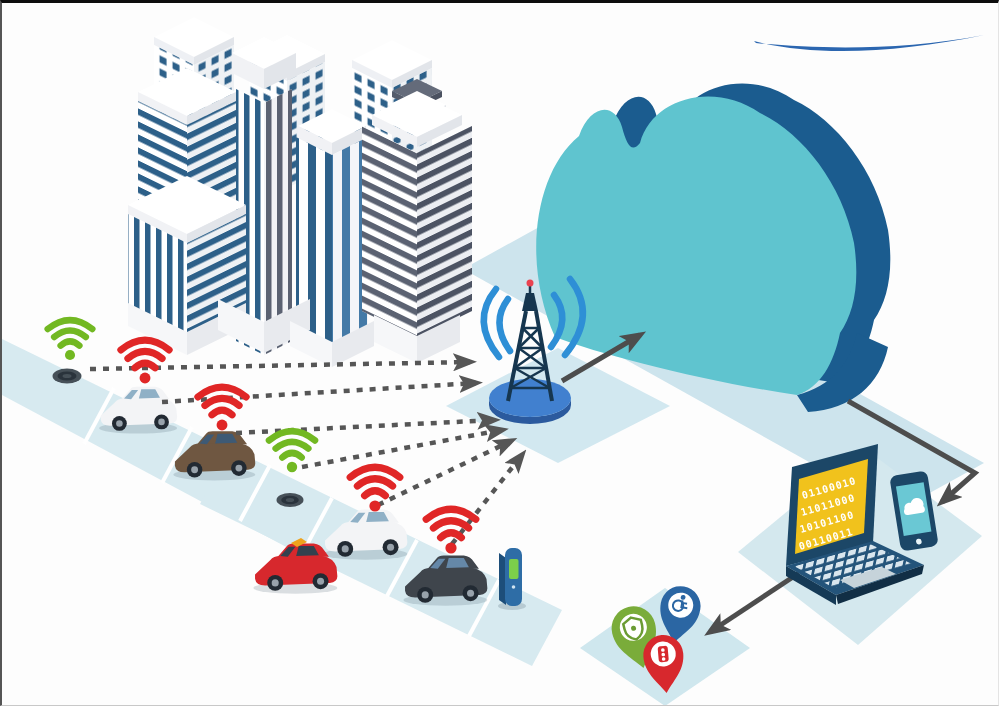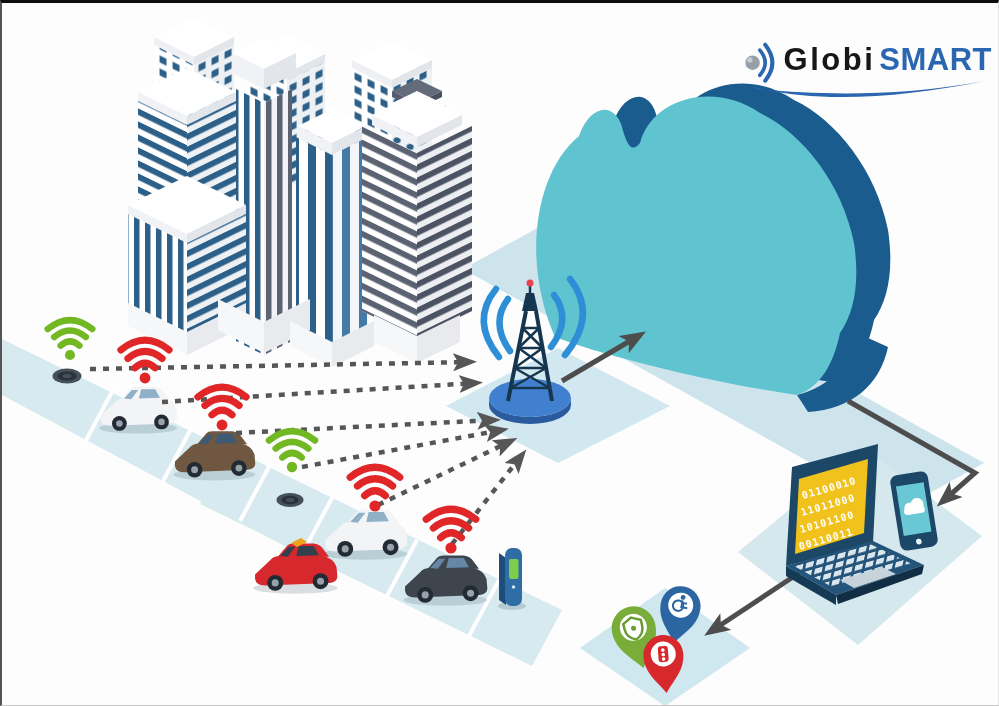--- a/index.html
+++ b/index.html
@@ -362,28 +362,18 @@
         <rect x="657" y="643" width="10" height="16" rx="3" fill="#d7282d"></rect>
         <circle cx="662" cy="647" r="1.8" fill="#ffffff"></circle>
         <circle cx="662" cy="651.5" r="1.8" fill="#ffffff"></circle>
         <circle cx="662" cy="656" r="1.8" fill="#ffffff"></circle>
       </g>
     </g>
   </g>
 </svg>
 
 <div class="logo">
-  <div class="logo-row">
-    <svg width="44" height="46" viewBox="0 0 44 46">
-      <circle cx="14" cy="26" r="8" fill="#97a0a8"></circle>
-      <circle cx="11" cy="23" r="3" fill="#c6ccd1"></circle>
-      <path d="M 22 12 Q 34 26 22 40" stroke="#2b66b0" stroke-width="4" fill="none" stroke-linecap="round"></path>
-      <path d="M 28 6 Q 44 26 28 46" stroke="#2b66b0" stroke-width="4.5" fill="none" stroke-linecap="round"></path>
-    </svg>
-    <span class="logo-globi">Globi</span>
-        <span class="logo-smart">SMART</span>
-  </div>
   <svg class="logo-swoosh" width="240" height="26" viewBox="0 0 240 26">
     <path d="M 6 8 C 66 24 150 20 236 2 C 152 18 70 16 8 10 Z" fill="#2b66b0"></path>
   </svg>
 </div>
 
 </div>
 
 </body></html>

